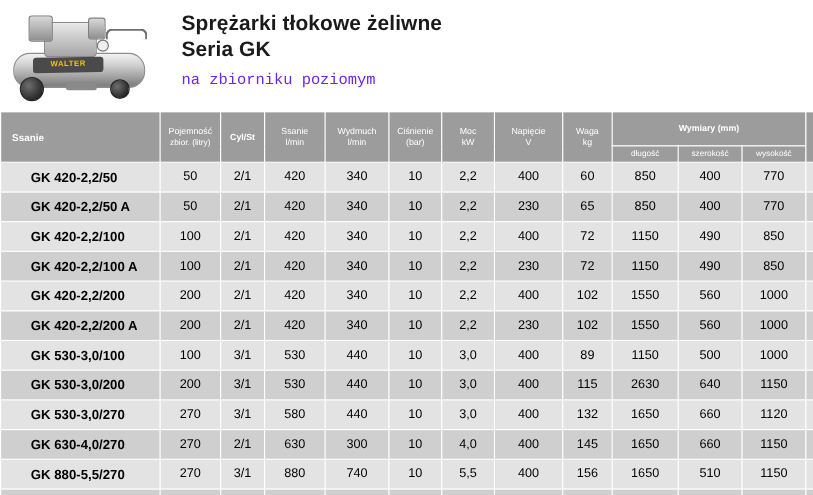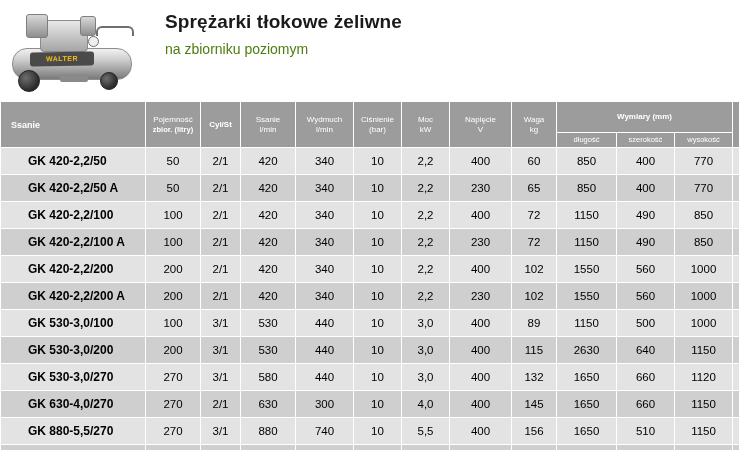--- a/index.html
+++ b/index.html
@@ -141,23 +141,24 @@
   }
   .title-line {
     font-size: 19px;
     font-weight: bold;
     color: #1a1a1a;
     line-height: 24px;
     letter-spacing: .1px;
   }
   .subtitle-line {
     font-size: 14px;
-    color: #4d7c0f;
+    color: #6d28d9;
     line-height: 22px;
     margin-top: 4px;
+    font-family: Liberation Mono, monospace;
   }
 
   
   table.spec {
     border-collapse: collapse;
     width: 739px;
     table-layout: fixed;
   }
   table.spec th, table.spec td {
     border: 1px solid #ffffff;
@@ -177,21 +178,21 @@
     padding-left: 10px;
     font-size: 9px;
   }
   thead th .unit {
     display: block;
     font-weight: normal;
     font-size: 8px;
   }
   thead th .sub {
     display: block;
-    font-weight: bold;
+    font-weight: normal;
     font-size: 7.5px;
   }
   thead tr.row1 th { height: 30px; }
   thead tr.row2 th { height: 14px; font-weight: normal; font-size: 7.5px; }
 
   tbody td {
     height: 26px;
     font-size: 11.5px;
     text-align: center;
     vertical-align: middle;
@@ -221,20 +222,21 @@
       <div class="comp-handle"></div>
       <div class="comp-gauge"></div>
       <div class="comp-tank-band">
         <span>WALTER</span>
       </div>
       <div class="comp-wheel w1"></div>
       <div class="comp-wheel w2"></div>
     </div>
     <div class="title-block">
       <div class="title-line">Sprężarki tłokowe żeliwne</div>
+      <div class="title-line">Seria GK</div>
       <div class="subtitle-line">na zbiorniku poziomym</div>
     </div>
   </div>
 
   <table class="spec">
     <colgroup>
       <col style="width:145px">
       <col style="width:55px">
       <col style="width:40px">
       <col style="width:55px">

